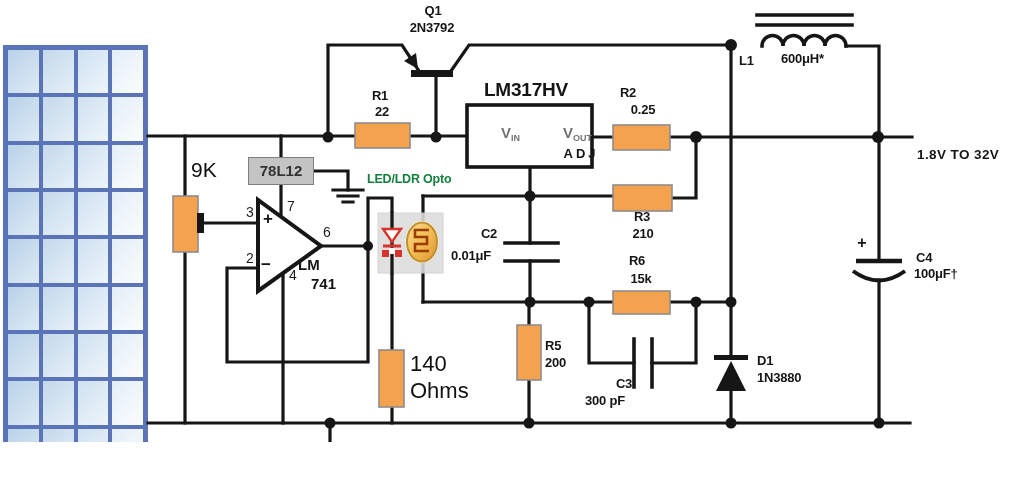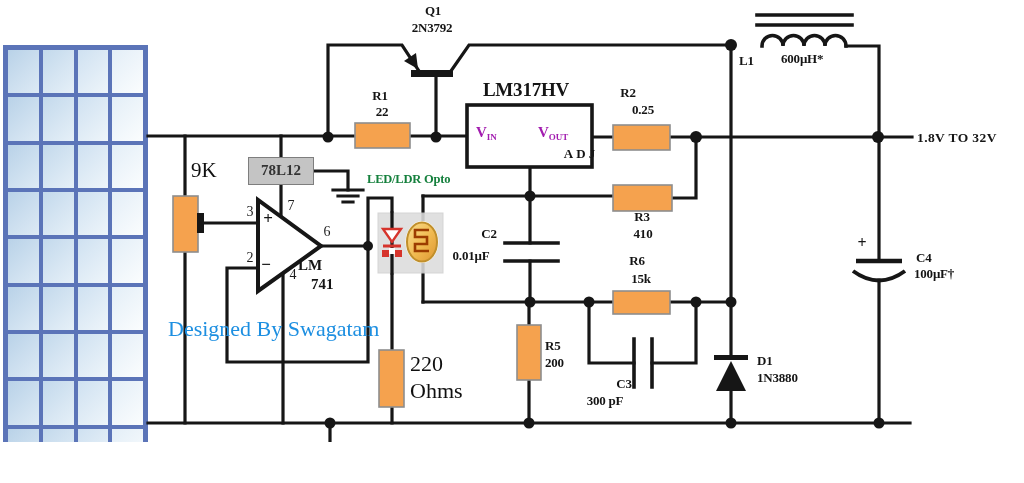--- a/index.html
+++ b/index.html
@@ -1,43 +1,43 @@
 <!DOCTYPE html>
 <html style="--wire: #161616; --resistor: #F5A24E; --panel_border: #5B74B8; --regulator_box: #C4C4C4; --designer_text: #1D8FE1; --led_red: #D6342C; --ldr_gold: #EFAF3F;"><head>
 <meta charset="utf-8">
 <style>
   html,body{margin:0;padding:0;background:#fff;}
   #stage{position:relative;width:1024px;height:442px;background:#fff;overflow:hidden;
-         font-family:Liberation Serif, serif;}
+         font-family:Liberation Sans, sans-serif;}
   svg{position:absolute;left:0;top:0;}
   
   .w{stroke:var(--wire);stroke-width:3.2;fill:none;stroke-linecap:square;}
   .wt{stroke:var(--wire);stroke-width:3.6;fill:none;stroke-linecap:square;}
   .fill{fill:var(--wire);stroke:none;}
   .dot{fill:var(--wire);stroke:none;}
   .res{fill:var(--resistor);stroke:#8e8e8e;stroke-width:1.6;}
   .box317{fill:#ffffff;stroke:var(--wire);stroke-width:3.6;}
   .optobox{fill:#dcdcdc;opacity:.88;stroke:#cfcfcf;stroke-width:1;}
   
   .sl{position:absolute;font-weight:700;font-size:13px;letter-spacing:-.2px;
       color:#151515;white-space:nowrap;line-height:1.1;}
   .ctr{transform:translateX(-50%);}
   .pin{position:absolute;font-weight:400;font-size:14px;color:#1d1d1d;white-space:nowrap;}
   .sign{position:absolute;font-weight:700;font-size:17px;color:#151515;}
   .big{position:absolute;font-weight:400;font-size:21px;color:#101010;white-space:nowrap;}
   .designer{position:absolute;font-weight:400;font-size:22px;color:var(--designer_text);white-space:nowrap;}
   .sub{font-size:9px;font-weight:700;vertical-align:-3px;letter-spacing:0;}
-  .vlab{position:absolute;font-weight:700;font-size:15px;color:#a21caf;white-space:nowrap;}
+  .vlab{position:absolute;font-weight:700;font-size:15px;color:#737373;white-space:nowrap;margin-left:25px;}
   .adj{letter-spacing:3px;margin-left:48px;}
   .opamp-name{position:absolute;font-weight:700;font-size:15px;color:#151515;line-height:1.2;}
   .reg78{position:absolute;left:248px;top:157px;width:66px;height:28px;
          background:var(--regulator_box);border:1.5px solid #7e7e7e;box-sizing:border-box;
          text-align:center;line-height:25px;font-size:15px;font-weight:600;color:#333;}
   .optolab{position:absolute;font-weight:700;font-size:12.5px;color:#15803d;white-space:nowrap;letter-spacing:-.2px;}
-  .outlab{position:absolute;font-weight:700;font-size:13.5px;color:#151515;letter-spacing:.4px;white-space:nowrap;}
+  .outlab{position:absolute;font-weight:700;font-size:13.5px;color:#151515;letter-spacing:.4px;white-space:nowrap;margin-top:17px;}
   
   #solar-panel{position:absolute;left:3px;top:45px;width:145px;height:432px;
     box-sizing:border-box;border:3px solid var(--panel_border);
     display:grid;grid-template-columns:repeat(4,1fr);grid-template-rows:repeat(9,1fr);}
   .cell{box-sizing:border-box;border:2.5px solid var(--panel_border);}
   .c0{background:linear-gradient(135deg,#b9d2e8,#ddeaf5);}
   .c1{background:linear-gradient(135deg,#c3d9ec,#e6f0f8);}
   .c2c{background:linear-gradient(135deg,#cfe1f1,#eef5fa);}
   .c3c{background:linear-gradient(135deg,#e3eef7,#fbfdfe);}
 </style>
@@ -237,21 +237,21 @@
 
   <div class="sl ctr" style="left:526px;top:80px;font-size:19px">LM317HV</div>
   <div class="vlab" style="left:476px;top:124px"><span>V</span><span class="sub">IN</span></div>
   <div class="vlab" style="left:538px;top:124px"><span>V</span><span class="sub">OUT</span></div>
   <div class="sl ctr adj" style="left:533px;top:147px">ADJ</div>
 
   <div class="sl ctr" style="left:628px;top:86px">R2</div>
   <div class="sl ctr" style="left:643px;top:103px">0.25</div>
 
   <div class="sl ctr" style="left:642px;top:210px">R3</div>
-  <div class="sl ctr" style="left:643px;top:227px">410</div>
+  <div class="sl ctr" style="left:643px;top:227px">210</div>
 
   <div class="sl ctr" style="left:637px;top:254px">R6</div>
   <div class="sl ctr" style="left:641px;top:272px">15k</div>
 
   <div class="sl" style="left:545px;top:339px">R5</div>
   <div class="sl" style="left:545px;top:356px">200</div>
 
   <div class="sl ctr" style="left:489px;top:227px">C2</div>
   <div class="sl ctr" style="left:471px;top:249px">0.01μF</div>
 
@@ -268,24 +268,23 @@
   <div class="sl" style="left:757px;top:354px">D1</div>
   <div class="sl" style="left:757px;top:371px">1N3880</div>
 
   <div class="outlab" style="left:917px;top:130px">1.8V TO 32V</div>
 
   <div class="optolab" style="left:367px;top:172px">LED/LDR Opto</div>
 
   <div class="reg78">78L12</div>
 
   <div class="big" style="left:191px;top:158px">9K</div>
-  <div class="big" style="left:410px;top:351px;font-size:22px">220</div>
+  <div class="big" style="left:410px;top:351px;font-size:22px">140</div>
   <div class="big" style="left:410px;top:378px;font-size:22px">Ohms</div>
 
-  <div class="designer" style="left:168px;top:316px">Designed By Swagatam</div>
 
   <div class="pin ctr" style="left:250px;top:204px">3</div>
   <div class="pin ctr" style="left:250px;top:250px">2</div>
   <div class="pin ctr" style="left:291px;top:198px">7</div>
   <div class="pin ctr" style="left:293px;top:267px">4</div>
   <div class="pin ctr" style="left:327px;top:224px">6</div>
   <div class="sign ctr" style="left:268px;top:209px">+</div>
   <div class="sign ctr" style="left:266px;top:255px">−</div>
   <div class="opamp-name" style="left:298px;top:256px">LM</div>
   <div class="opamp-name" style="left:311px;top:275px">741</div>

